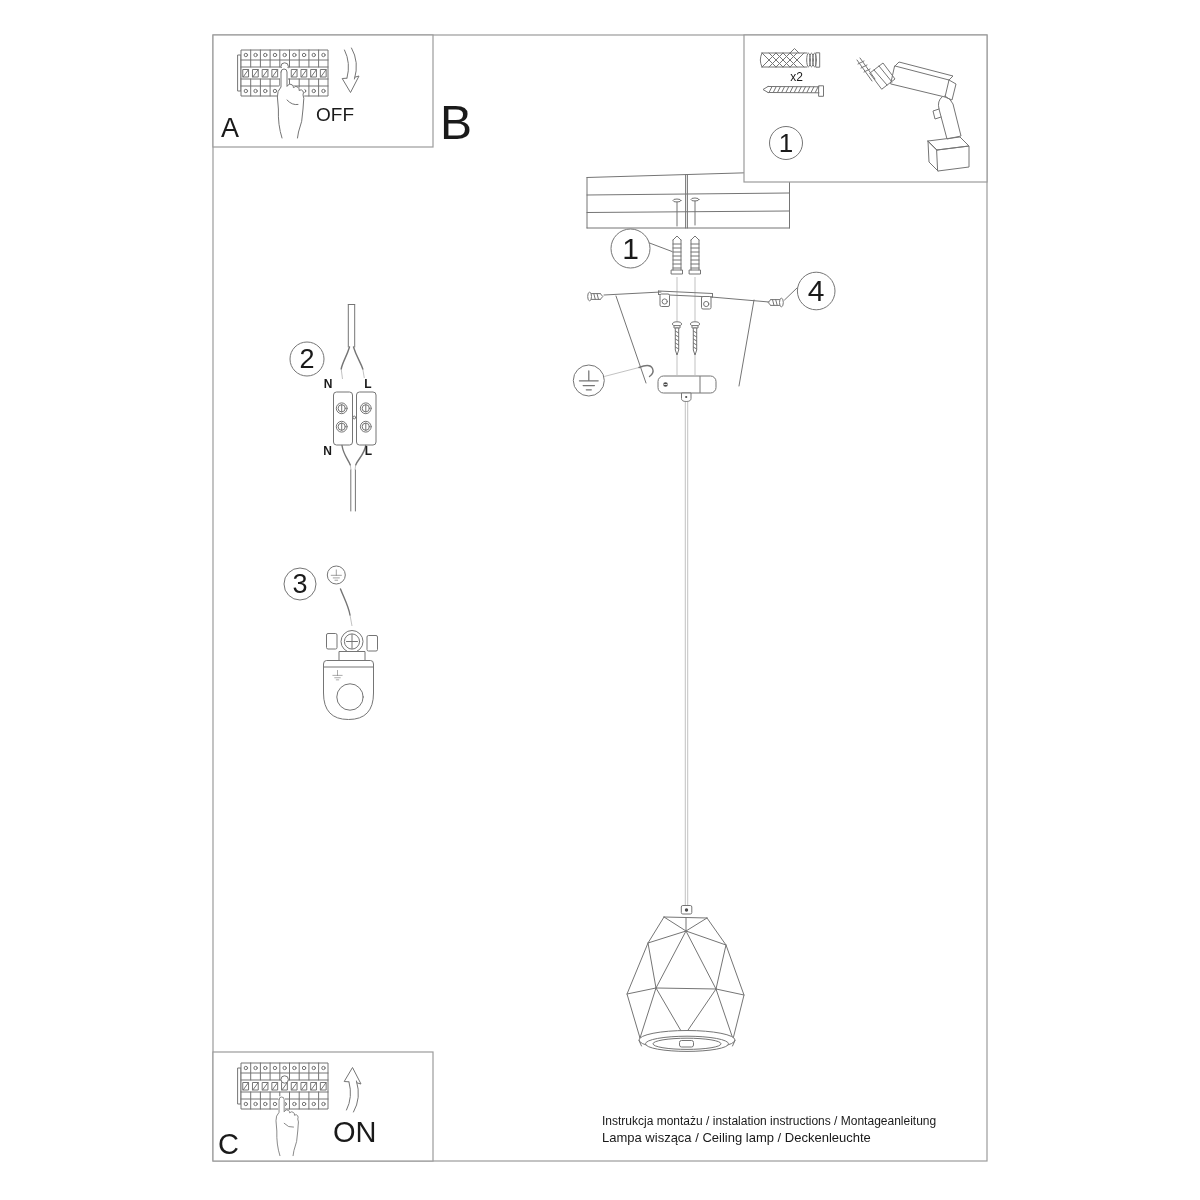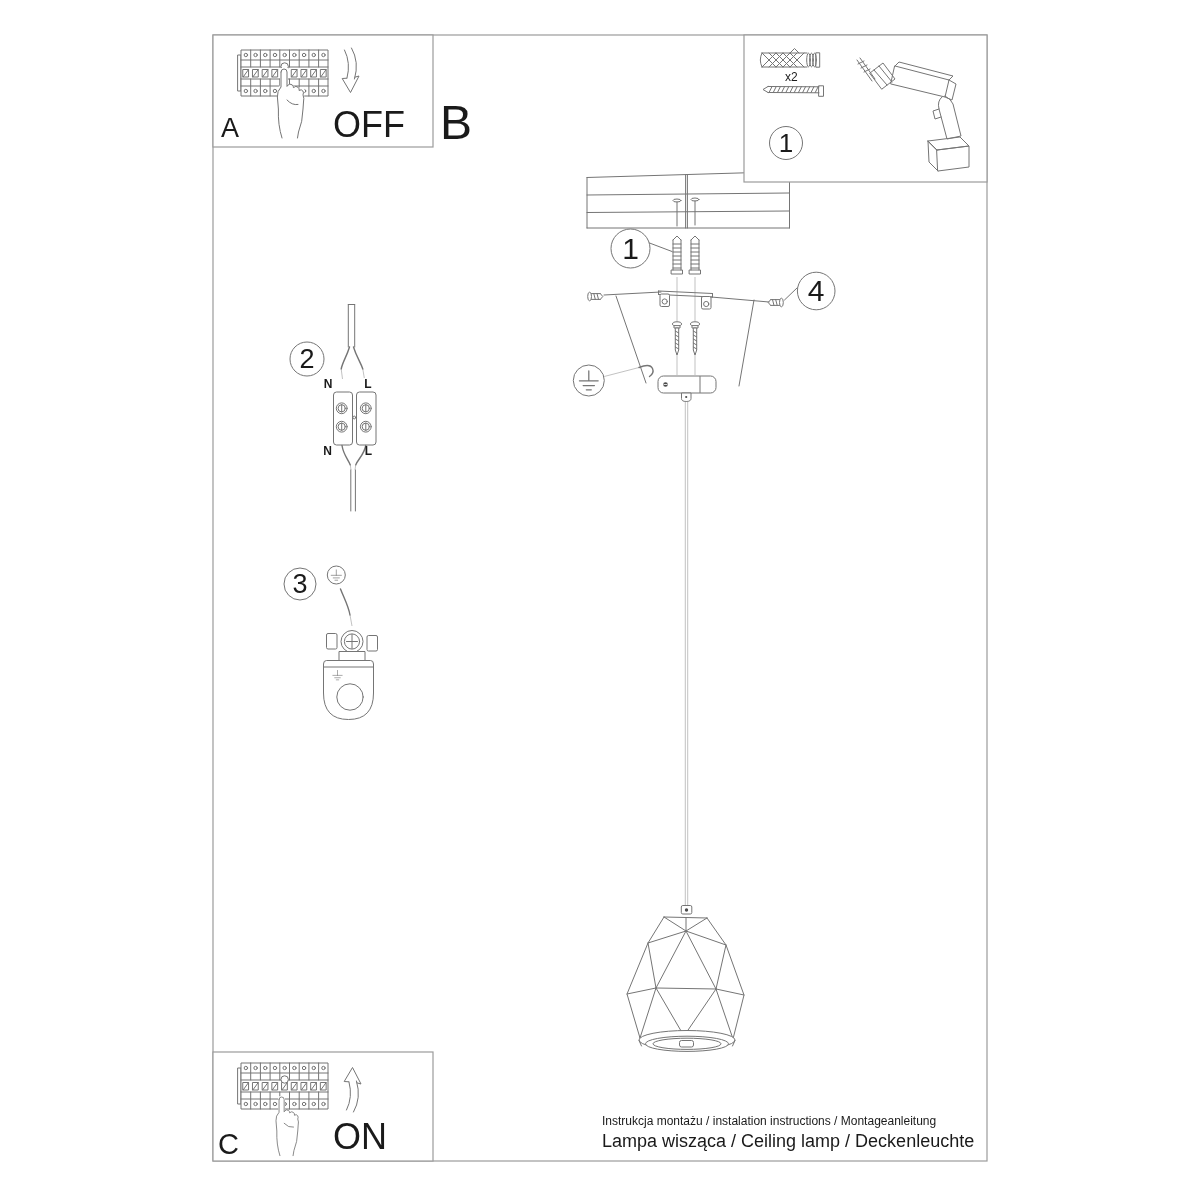--- a/index.html
+++ b/index.html
@@ -252,30 +252,30 @@
       <path class="s" d="M324,667 H373"></path>
       <g transform="translate(337.5,676) scale(0.62)">
             <use href="#earthsym"></use>
           </g>
       <circle class="s" cx="350" cy="697" r="13.2"></circle>
     </g>
   </g>
 </svg>
 
 <div class="t" style="left:221px;top:113px;font-size:27px">A</div>
-<div class="t" style="left:333px;top:104px;font-size:36px">OFF</div>
+<div class="t" style="left:316px;top:104px;font-size:19px">OFF</div>
 <div class="t" style="left:440px;top:95px;font-size:48px">B</div>
 <div class="t num" style="left:769.5px;top:126.5px;width:33px;height:33px;font-size:26px">1</div>
-<div class="t" style="left:785px;top:71px;width:18px;text-align:left;font-size:12px">x2</div>
+<div class="t" style="left:785px;top:71px;width:18px;text-align:right;font-size:12px">x2</div>
 <div class="t num" style="left:611px;top:229px;width:39px;height:39px;font-size:30px">1</div>
 <div class="t num" style="left:797.4px;top:272.2px;width:37.6px;height:37.6px;font-size:30px">4</div>
 <div class="t num" style="left:290px;top:342px;width:34px;height:34px;font-size:27px">2</div>
 <div class="t num" style="left:284px;top:568px;width:32px;height:32px;font-size:27px">3</div>
 <div class="t" style="left:321px;top:378px;width:14px;text-align:center;font-size:12px;font-weight:bold">N</div>
 <div class="t" style="left:362px;top:378px;width:12px;text-align:center;font-size:12px;font-weight:bold">L</div>
 <div class="t" style="left:320.5px;top:445px;width:14px;text-align:center;font-size:12px;font-weight:bold">N</div>
 <div class="t" style="left:362px;top:445px;width:13px;text-align:center;font-size:12px;font-weight:bold">L</div>
 <div class="t" style="left:218px;top:1128px;font-size:29px">C</div>
-<div class="t" style="left:333px;top:1116px;font-size:36px">ON</div>
+<div class="t" style="left:333px;top:1116px;font-size:29px">ON</div>
 <div class="t" style="left:602px;top:1115px;font-size:12px">Instrukcja montażu / instalation instructions / Montageanleitung</div>
-<div class="t" style="left:602px;top:1131px;font-size:18px">Lampa wisząca / Ceiling lamp / Deckenleuchte</div>
+<div class="t" style="left:602px;top:1131px;font-size:13px">Lampa wisząca / Ceiling lamp / Deckenleuchte</div>
 
 </div>
 
 </body></html>

